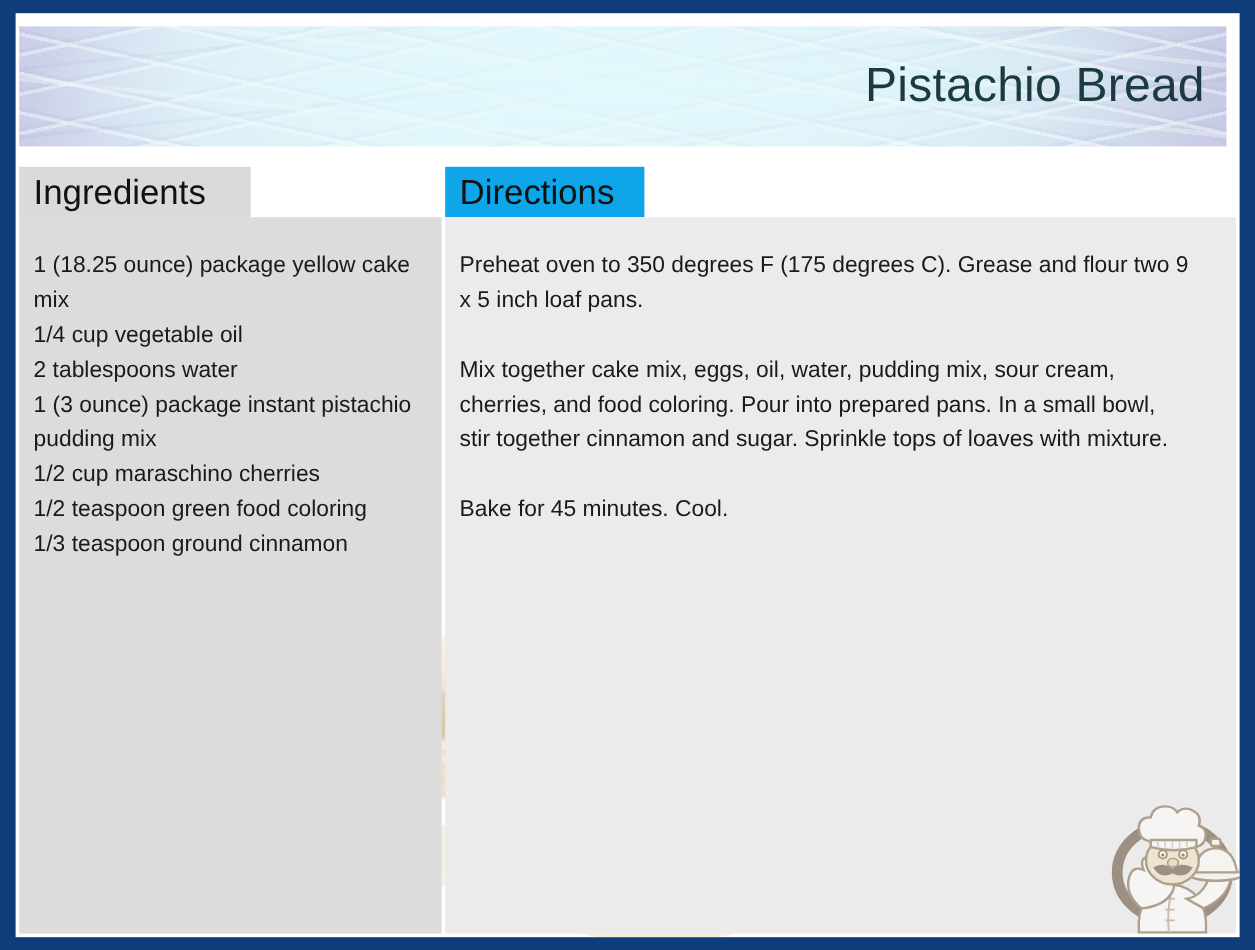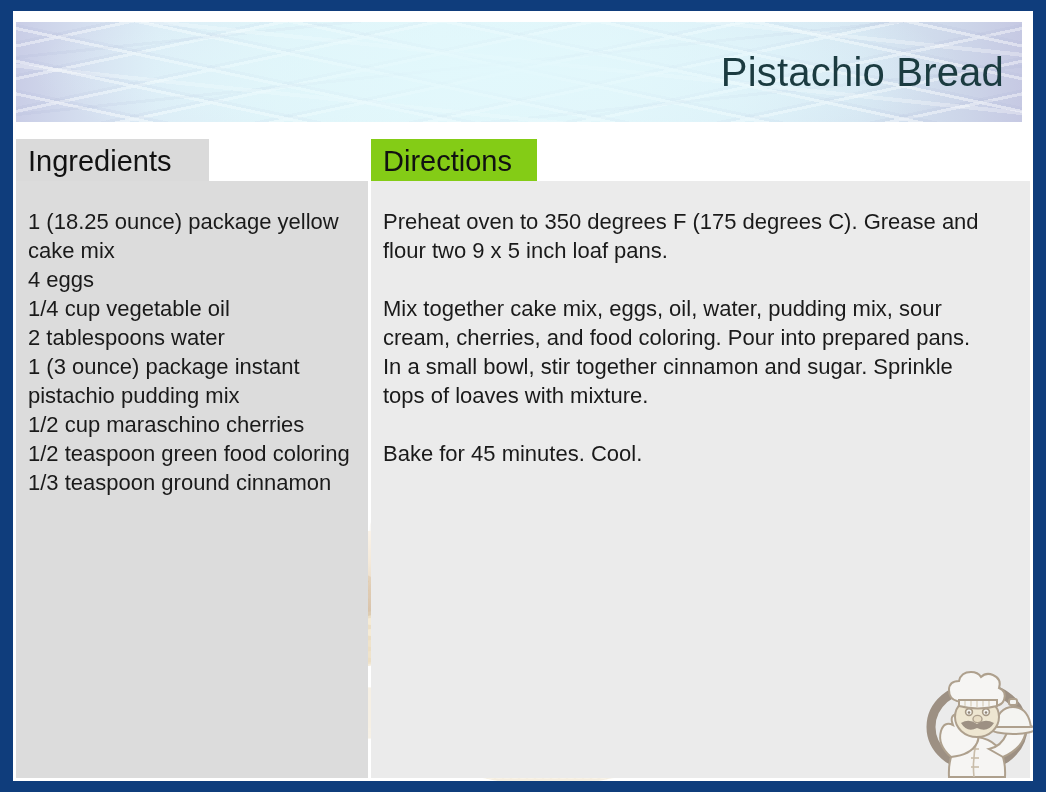--- a/index.html
+++ b/index.html
@@ -95,37 +95,37 @@
     display:flex;align-items:center;
     font-size:29px;
     color:#111111;
     white-space:nowrap;
   }
   .panel-body{
     position:absolute;
     top:42px;left:0;right:0;bottom:0;
     box-sizing:border-box;
     padding:26px 14px 10px 12px;
-    font-size:22px;
+    font-size:19px;
     line-height:29px;
     color:#1a1a1a;
   }
 
   #ingredients-panel{
     left:3px;top:128px;
     width:352px;height:639px;
   }
   #ingredients-panel .panel-tab{background:#dadada;width:193px;text-align:center;}
   #ingredients-panel .panel-body{background:#dcdcdc;}
 
   #directions-panel{
     left:358px;top:128px;
     width:659px;height:639px;
   }
-  #directions-panel .panel-tab{background:#84cc16;width:166px;}
+  #directions-panel .panel-tab{background:#0ea5e9;width:166px;}
   #directions-panel .panel-body{background:#ebebeb;padding-right:38px;}
 
   .ing-line{display:block;}
   .dir-para{margin:0 0 29px 0;}
   .dir-para:last-child{margin-bottom:10px;}
 
   
   #bread-photo{
     position:absolute;
     left:150px;top:330px;
@@ -269,21 +269,20 @@
         </g>
 
         <ellipse cx="196" cy="372" rx="62" ry="26" fill="#e9dbc0" opacity=".5"></ellipse>
       </svg>
     </div>
 
     <div class="panel" id="ingredients-panel">
       <div class="panel-tab">Ingredients</div>
       <div class="panel-body">
         <span class="ing-line">1 (18.25 ounce) package yellow cake mix</span>
-        <span class="ing-line">4 eggs</span>
         <span class="ing-line">1/4 cup vegetable oil</span>
         <span class="ing-line">2 tablespoons water</span>
         <span class="ing-line">1 (3 ounce) package instant pistachio pudding mix</span>
         <span class="ing-line">1/2 cup maraschino cherries</span>
         <span class="ing-line">1/2 teaspoon green food coloring</span>
         <span class="ing-line">1/3 teaspoon ground cinnamon</span>
       </div>
     </div>
 
     <div class="panel" id="directions-panel">

